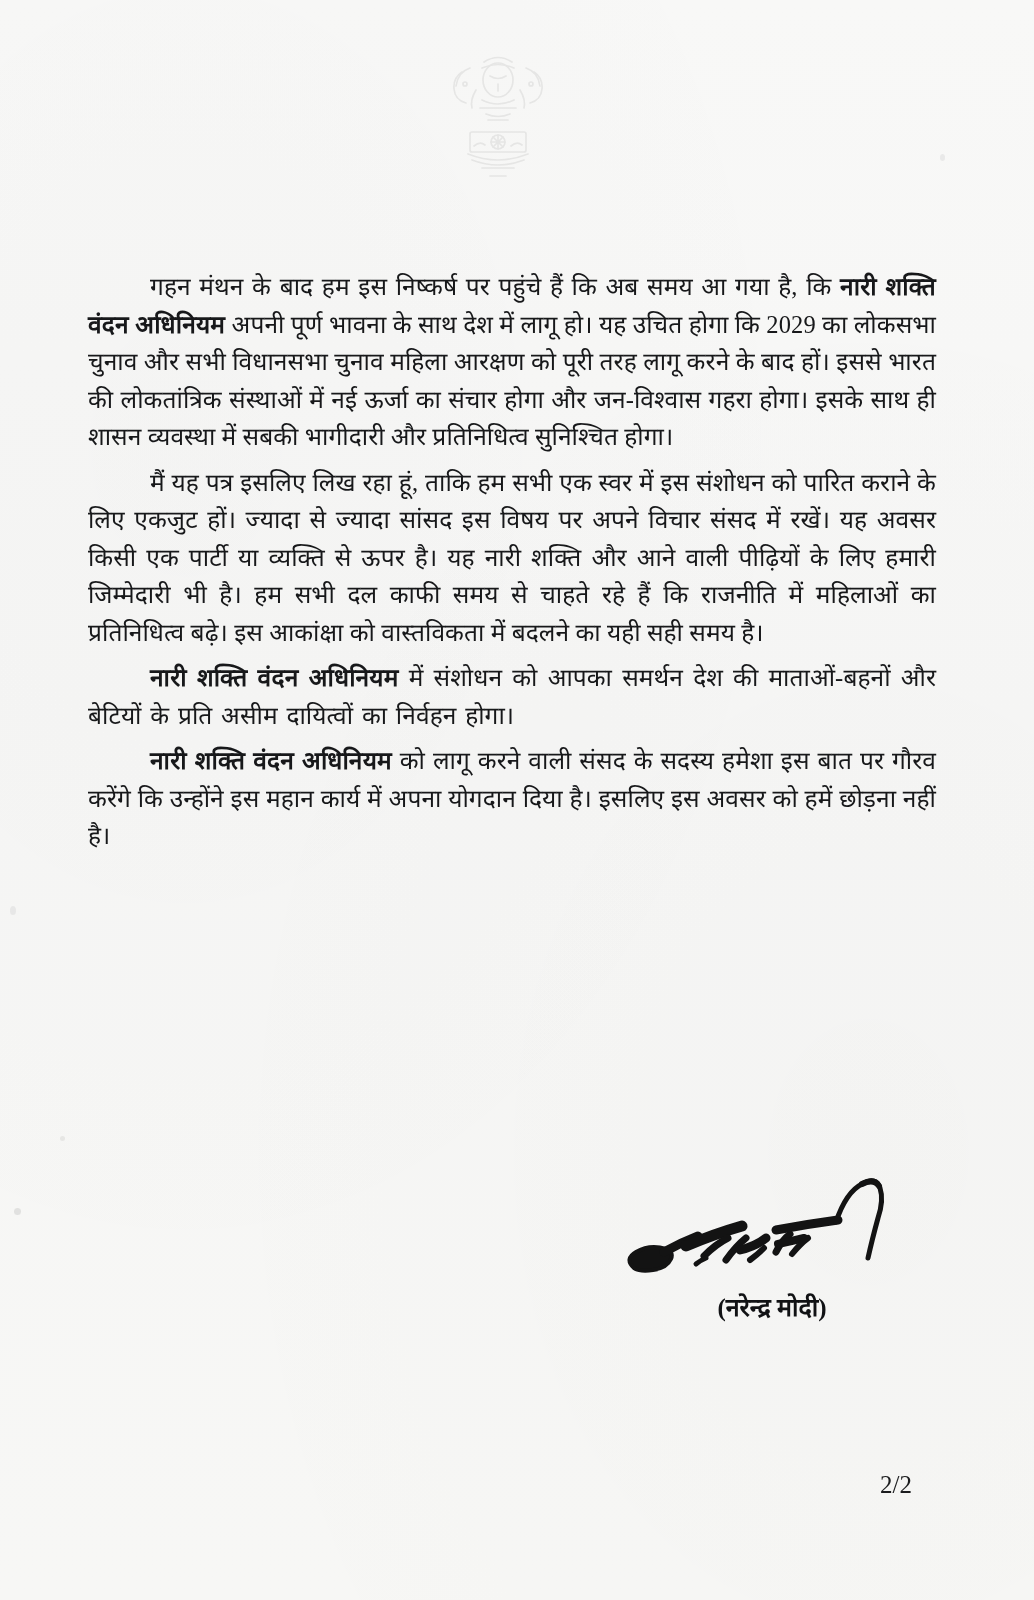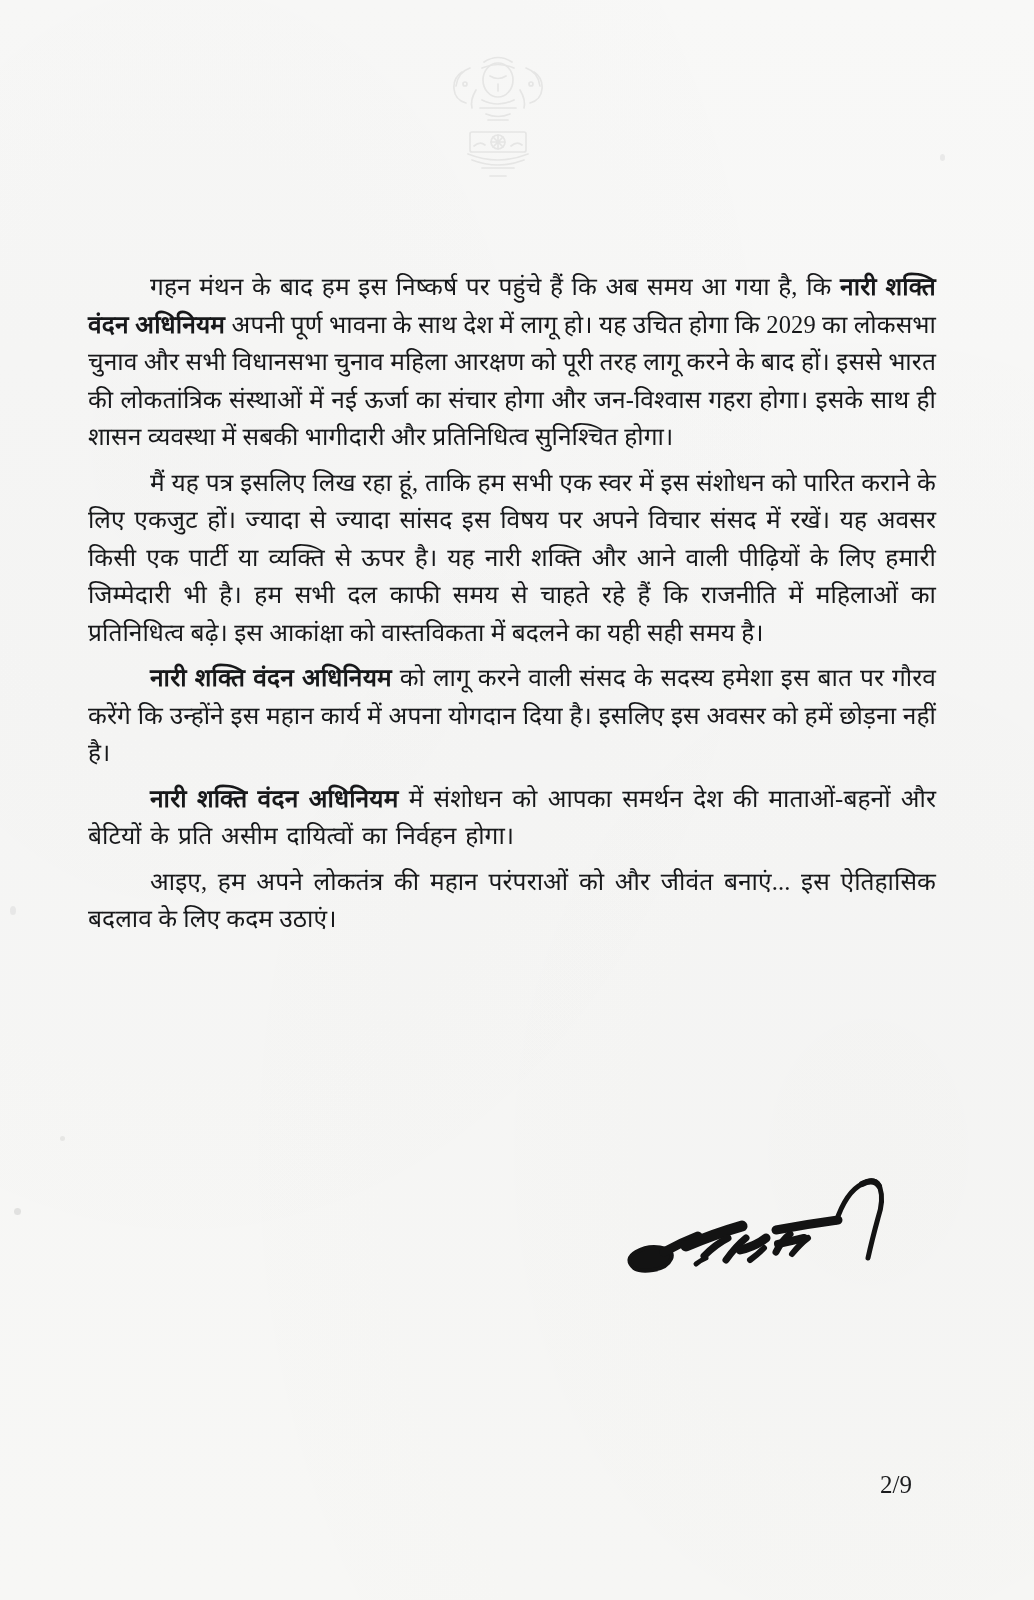--- a/index.html
+++ b/index.html
@@ -169,31 +169,28 @@
 
     <p class="para">
       <span>गहन मंथन के बाद हम इस निष्कर्ष पर पहुंचे हैं कि अब समय आ गया है, कि </span><span class="bold">नारी शक्ति वंदन अधिनियम</span><span> अपनी पूर्ण भावना के साथ देश में लागू हो। यह उचित होगा कि 2029 का लोकसभा चुनाव और सभी विधानसभा चुनाव महिला आरक्षण को पूरी तरह लागू करने के बाद हों। इससे भारत की लोकतांत्रिक संस्थाओं में नई ऊर्जा का संचार होगा और जन-विश्वास गहरा होगा। इसके साथ ही शासन व्यवस्था में सबकी भागीदारी और प्रतिनिधित्व सुनिश्चित होगा।</span>
     </p>
 
     <p class="para">
       <span>मैं यह पत्र इसलिए लिख रहा हूं, ताकि हम सभी एक स्वर में इस संशोधन को पारित कराने के लिए एकजुट हों। ज्यादा से ज्यादा सांसद इस विषय पर अपने विचार संसद में रखें। यह अवसर किसी एक पार्टी या व्यक्ति से ऊपर है। यह नारी शक्ति और आने वाली पीढ़ियों के लिए हमारी जिम्मेदारी भी है। हम सभी दल काफी समय से चाहते रहे हैं कि राजनीति में महिलाओं का प्रतिनिधित्व बढ़े। इस आकांक्षा को वास्तविकता में बदलने का यही सही समय है।</span>
     </p>
 
 
+    <p class="para wide-first">
+      <span class="bold">नारी शक्ति वंदन अधिनियम</span><span> में संशोधन को आपका समर्थन देश की माताओं-बहनों और बेटियों के प्रति असीम दायित्वों का निर्वहन होगा।</span>
+    </p>
+
     <p class="para">
       <span class="bold">नारी शक्ति वंदन अधिनियम</span><span> को लागू करने वाली संसद के सदस्य हमेशा इस बात पर गौरव करेंगे कि उन्होंने इस महान कार्य में अपना योगदान दिया है। इसलिए इस अवसर को हमें छोड़ना नहीं है।</span>
     </p>
 
-    <p class="para wide-first">
-      <span class="bold">नारी शक्ति वंदन अधिनियम</span><span> में संशोधन को आपका समर्थन देश की माताओं-बहनों और बेटियों के प्रति असीम दायित्वों का निर्वहन होगा।</span>
-    </p>
-
-    <p class="para">
-      <span>आइए, हम अपने लोकतंत्र की महान परंपराओं को और जीवंत बनाएं... इस ऐतिहासिक बदलाव के लिए कदम उठाएं।</span>
-    </p>
 
   </div>
 
   <div class="closing">
 
     <div class="signature">
       <svg viewBox="0 0 340 128" xmlns="http://www.w3.org/2000/svg">
         <g fill="#131313" stroke="#131313" stroke-linecap="round" stroke-linejoin="round">
 
           <path d="M34 104 q-10 -9 2 -16 q14 -8 30 -3 q8 3 5 10 q-4 9 -18 11 q-13 2 -19 -2 z" stroke-width="4"></path>
@@ -214,17 +211,18 @@
           <path d="M176 66 q32 -6 62 -10" stroke-width="9" fill="none"></path>
 
           <path d="M236 58 q10 -30 26 -38 q14 -8 18 4 q4 12 -2 30 q-6 22 -10 40" stroke-width="5" fill="none"></path>
           <path d="M262 20 q12 -6 17 2" stroke-width="6" fill="none"></path>
 
           <path d="M96 100 q5 -4 10 -6" stroke-width="5" fill="none"></path>
         </g>
       </svg>
     </div>
 
+    <p class="signature-name">(नरेन्द्र मोदी)</p>
   </div>
 
-  <div class="page-number">2/9</div>
+  <div class="page-number">2/2</div>
 
 </div>
 
 </body></html>

